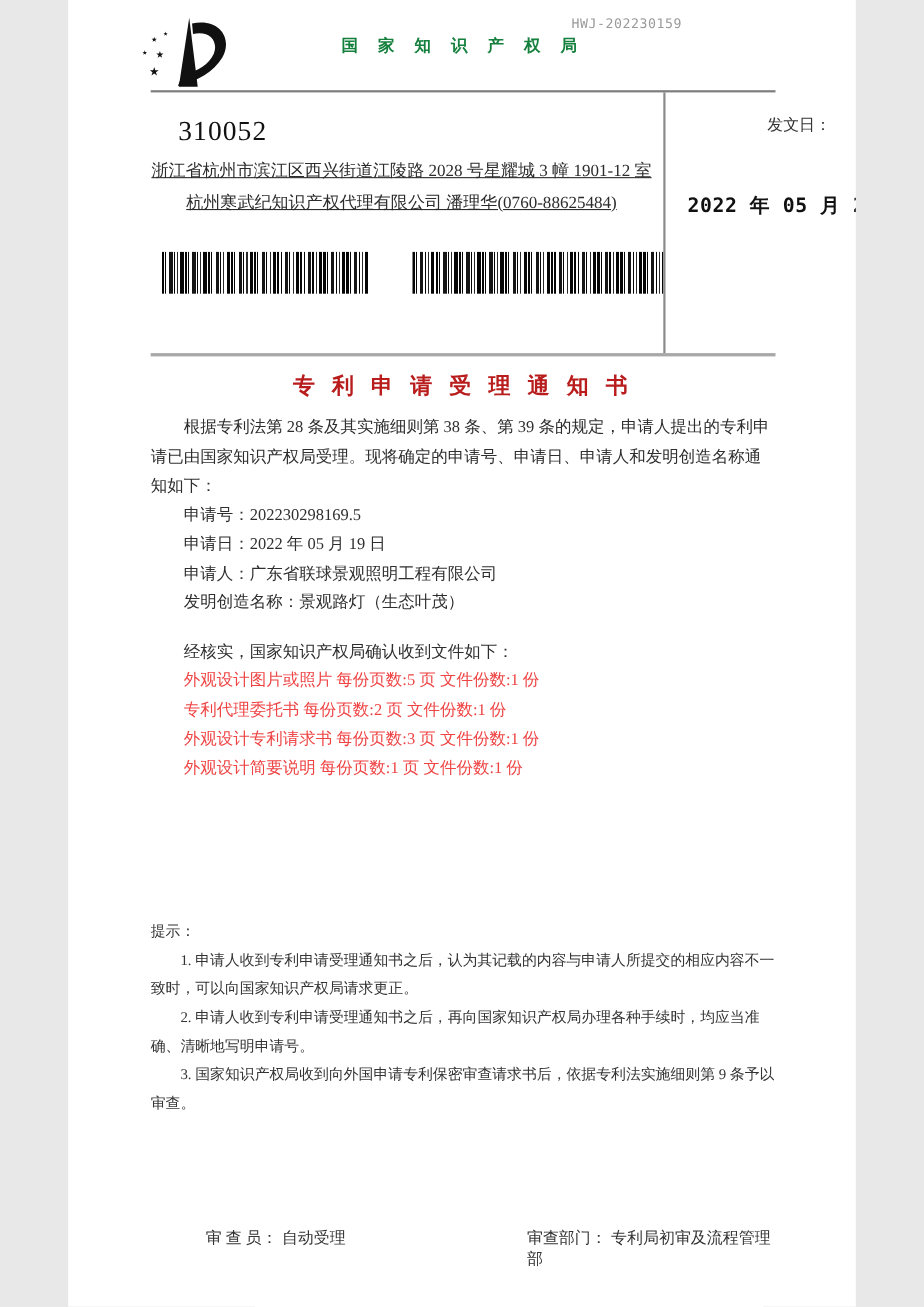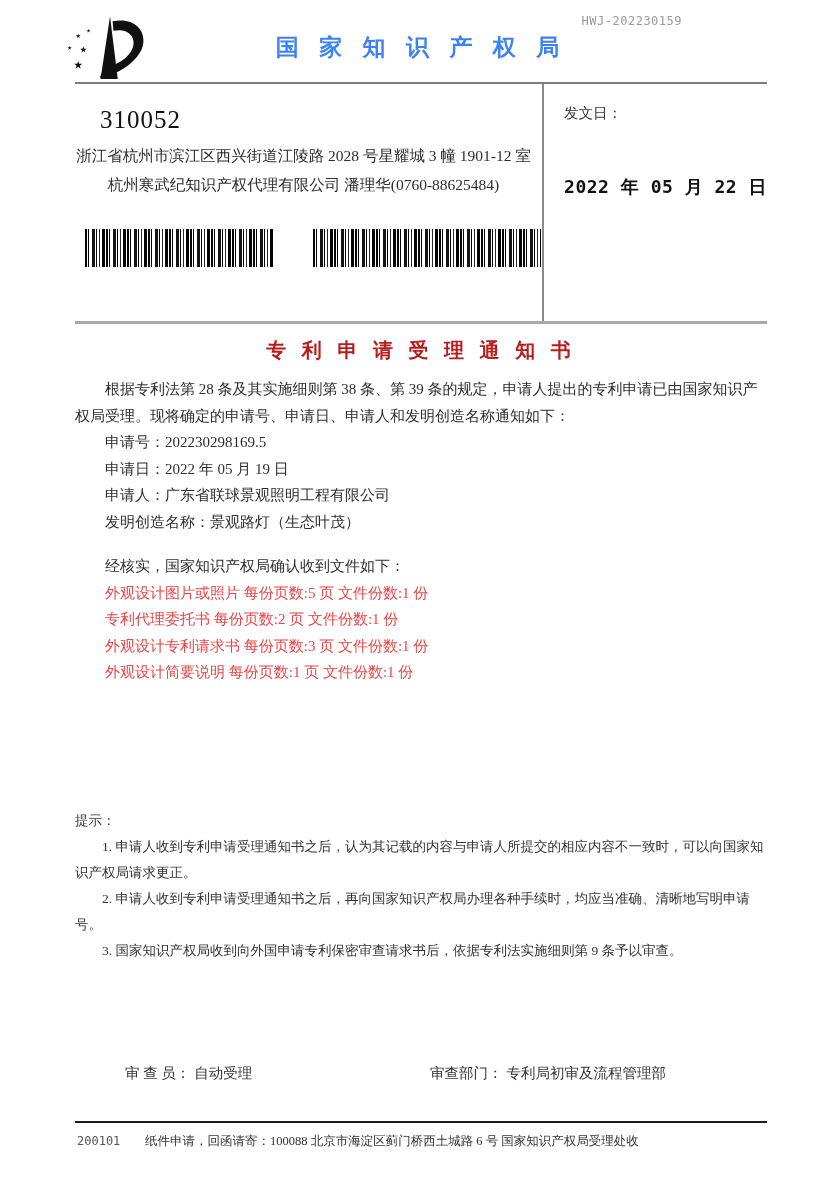--- a/index.html
+++ b/index.html
@@ -1,19 +1,19 @@
 <!DOCTYPE html>
 <html><head>
 <meta charset="utf-8">
 <style>
   * { margin: 0; padding: 0; box-sizing: border-box; }
   html, body { background: #e8e8e8; }
   .page {
     position: relative;
-    width: 840px;
+    width: 716px;
     height: 1188px;
     margin: 0 auto;
     background: #ffffff;
     font-family: "Liberation Serif", "DejaVu Serif", serif;
     color: #222;
     overflow: hidden;
     padding-left: 19px;
   }
   .wrap {
     position: absolute;
@@ -40,44 +40,44 @@
     top: 14px;
     right: 85px;
     font-family: "DejaVu Sans Mono", monospace;
     font-size: 12px;
     color: #9a9a9a;
     letter-spacing: 0.5px;
   }
   .agency-title {
     text-align: center;
     padding-top: 32px;
-    font-size: 23px;
+    font-size: 15px;
     font-weight: bold;
     letter-spacing: 7px;
-    color: #3b82f6;
+    color: #15803d;
     font-family: "Liberation Sans", "DejaVu Sans", sans-serif;
   }
 
   
   .head-section { display: flex; height: 237px; }
   .head-left { width: 512px; }
   .head-right {
     flex: 1;
     border-left: 2px solid #8a8a8a;
     padding: 20px 0 0 20px;
   }
   .postal-code {
     margin: 22px 0 8px 25px;
     font-size: 25px;
     font-weight: normal;
     letter-spacing: 1px;
     color: #111;
   }
-  .addr { text-align: center; font-size: 15.5px; color: #2c2c2c; line-height: 1.85; padding-right: 10px; }
-  .issue-date-label { font-size: 14.5px; color: #333; }
+  .addr { text-align: center; font-size: 15.5px; color: #2c2c2c; line-height: 1.85; padding-right: 10px; text-decoration: underline; }
+  .issue-date-label { font-size: 14.5px; color: #333; text-align: center; }
   .issue-date-value {
     margin-top: 52px;
     font-family: "DejaVu Sans Mono", monospace;
     font-size: 18px;
     font-weight: bold;
     color: #111;
     letter-spacing: 0.5px;
     white-space: nowrap;
   }
   .barcodes { display: flex; margin-top: 30px; margin-left: 10px; }

